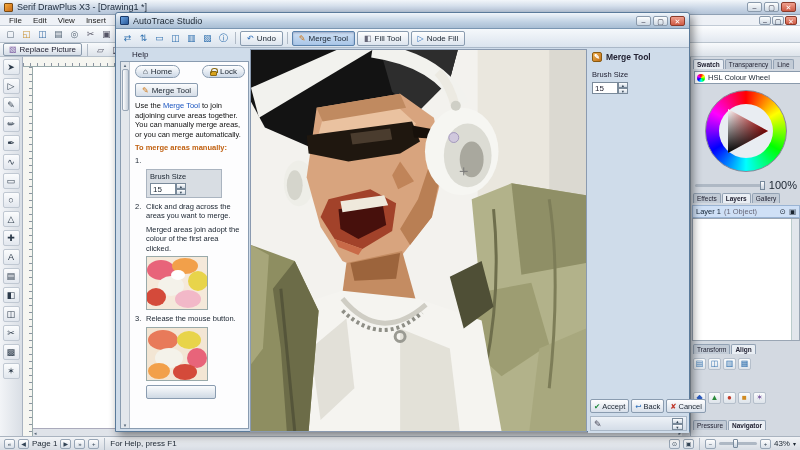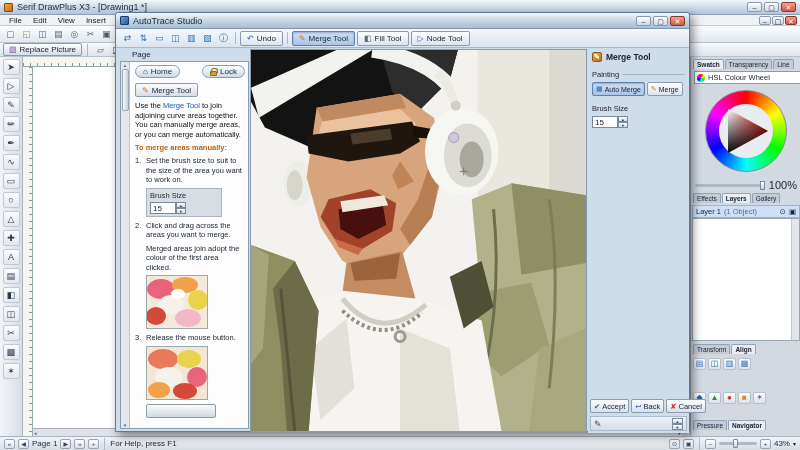--- a/index.html
+++ b/index.html
@@ -371,28 +371,28 @@
       <span class="toolbtn selected">
         <span style="color:#d07818;">✎</span>
         <span>Merge Tool</span>
       </span>
       <span class="toolbtn">
         <span class="gray7">◧</span>
         <span>Fill Tool</span>
       </span>
       <span class="toolbtn">
         <span class="blue">▷</span>
-        <span>Node Tool</span>
+        <span>Node Fill</span>
       </span>
     </div>
 
     <div class="dbody">
 
       <div class="helpwrap">
-        <div class="helplabel">Page</div>
+        <div class="helplabel">Help</div>
         <div class="helppanel">
           <div class="helpscroll">
             <span>▴</span>
             <span class="hsthumb"></span>
             <span style="margin-top:auto;">▾</span>
           </div>
           <div class="helpcontent">
             <div style="display:flex;justify-content:space-between;">
               <span class="pillbtn">
                 <span>⌂</span>
@@ -404,21 +404,20 @@
               </span>
             </div>
             <span class="mtbtn">
               <span style="color:#d07818;">✎</span>
               <span>Merge Tool</span>
             </span>
             <div class="helptext"><span>Use the </span><span class="link">Merge Tool</span><span> to join adjoining curve areas together. You can manually merge areas, or you can merge automatically.</span></div>
             <div class="subhead">To merge areas manually:</div>
             <div class="step">
               <span class="stepnum">1.</span>
-              <span>Set the brush size to suit to the size of the area you want to work on.</span>
             </div>
             <div class="brushbox">
               <div class="lbl">Brush Size</div>
               <span class="spin">
                 <span class="val">15</span>
                 <span class="arr">
                     <span>▴</span>
                     <span>▾</span>
                   </span>
               </span>
@@ -526,35 +525,20 @@
 
           <circle cx="204" cy="88" r="5" fill="#cfc6de" stroke="#9c8fba" opacity="0.9"></circle>
           <path d="M 210,122 h 8 M 214,118 v 8" stroke="#777" stroke-width="1"></path>
         </svg>
       </div>
 
       <div class="dright">
         <div class="drhead">
           <span class="hicon">✎</span>
           <span>Merge Tool</span>
-        </div>
-        <div class="group">
-          <div class="groupline">
-              <span>Painting</span>
-            </div>
-          <div class="drbtns">
-            <span class="drbtn selected">
-              <span class="blue">▦</span>
-              <span>Auto Merge</span>
-            </span>
-            <span class="drbtn">
-              <span style="color:#d07818;">✎</span>
-              <span>Merge</span>
-            </span>
-          </div>
         </div>
         <div class="group">
           <div>Brush Size</div>
           <span class="spin" style="margin-top:3px;">
             <span class="val">15</span>
             <span class="arr">
                 <span>▴</span>
                 <span>▾</span>
               </span>
           </span>

